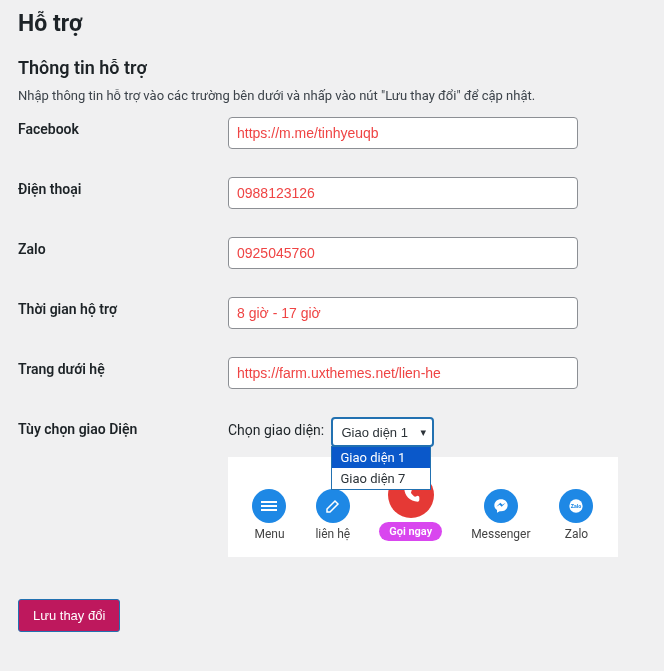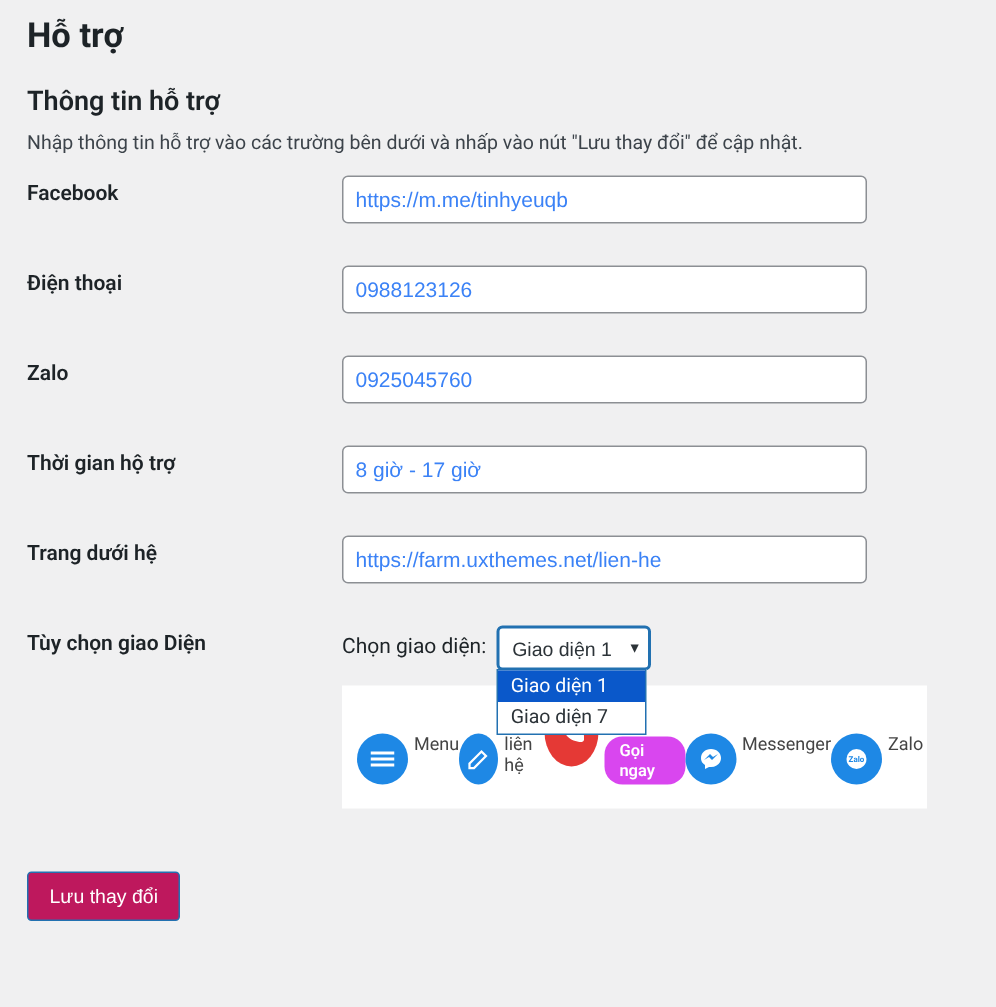--- a/index.html
+++ b/index.html
@@ -16,21 +16,21 @@
   .desc { font-size: 13px; color:#3c434a; }
   .form-table { width: 100%; border-collapse: collapse; }
   .form-table th {
     text-align: left; font-weight: 600; font-size:14px;
     width: 210px; padding: 18px 10px 18px 0; vertical-align: top; color:#1d2327;
   }
   .form-table td { padding: 14px 0; vertical-align: top; }
   .text-input {
     width: 350px; height: 32px; padding: 4px 8px;
     border:1px solid #8c8f94; border-radius:4px; background:#fff;
-    font-size:14px; color:#3b82f6;
+    font-size:14px; color:#ef4444;
   }
   .inline-label { font-size:14px; color:#1d2327; margin-right:4px; }
   .select-wrap { position:relative; display:inline-block; vertical-align:middle; }
   .select-btn {
     min-width:100px; height:30px; padding:4px 24px 4px 8px;
     border:2px solid #2271b1; border-radius:4px; background:#fff;
     font-size:13px; color:#2c3338; text-align:left; position:relative;
   }
   .select-caret {
     position:absolute; right:6px; top:50%; transform:translateY(-50%);
@@ -42,21 +42,21 @@
   }
   .dropdown-option {
     padding:3px 8px; font-size:13px; color:#2c3338; cursor:default;
   }
   .dropdown-option.selected { background:#0a58ca; color:#fff; }
   .preview {
     margin-top:10px; width:390px; background:#fff;
     padding:32px 10px 16px 10px; position:relative;
   }
   .preview-row { display:flex; justify-content:space-around; align-items:flex-end; }
-  .pv-item { display:flex; flex-direction:row; gap:4px; }
+  .pv-item { display:flex; flex-direction:column; align-items:center; gap:4px; }
   .pv-circle {
     width:34px; height:34px; border-radius:50%;
     display:flex; align-items:center; justify-content:center;
     color:#fff; font-size:16px;
   }
   .pv-blue { background:#1e88e5; }
   .pv-red { background:#e53935; width:46px; height:46px; position:relative; top:-26px; margin-bottom:-26px; }
   .pv-label { font-size:12px; color:#444; }
   .pv-pill {
     background:#d946ef; color:#fff; font-size:11px; font-weight:600;

